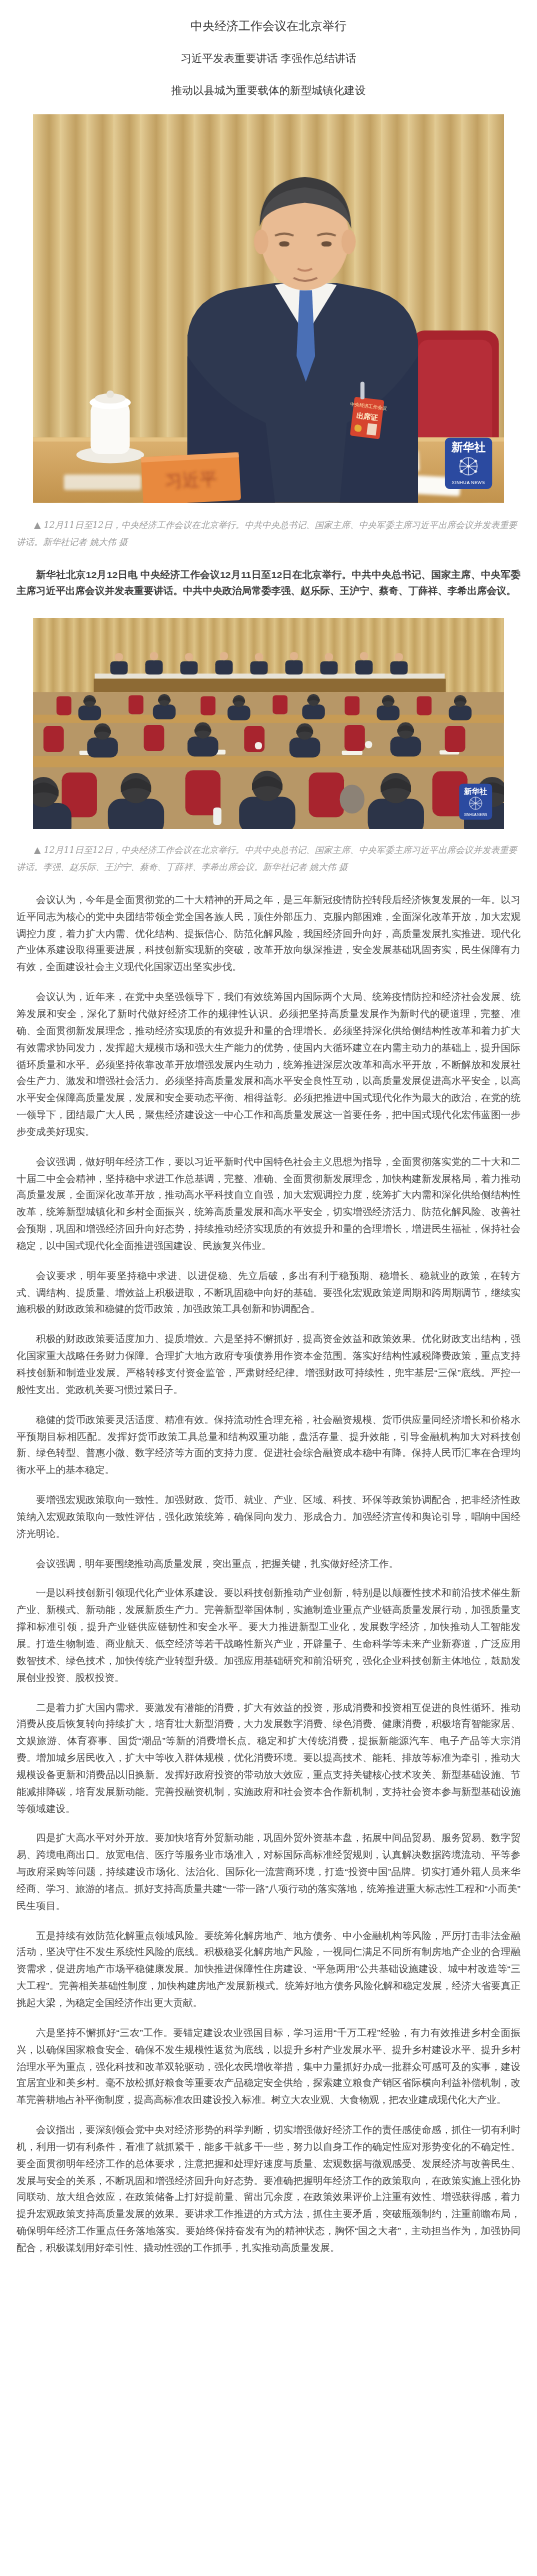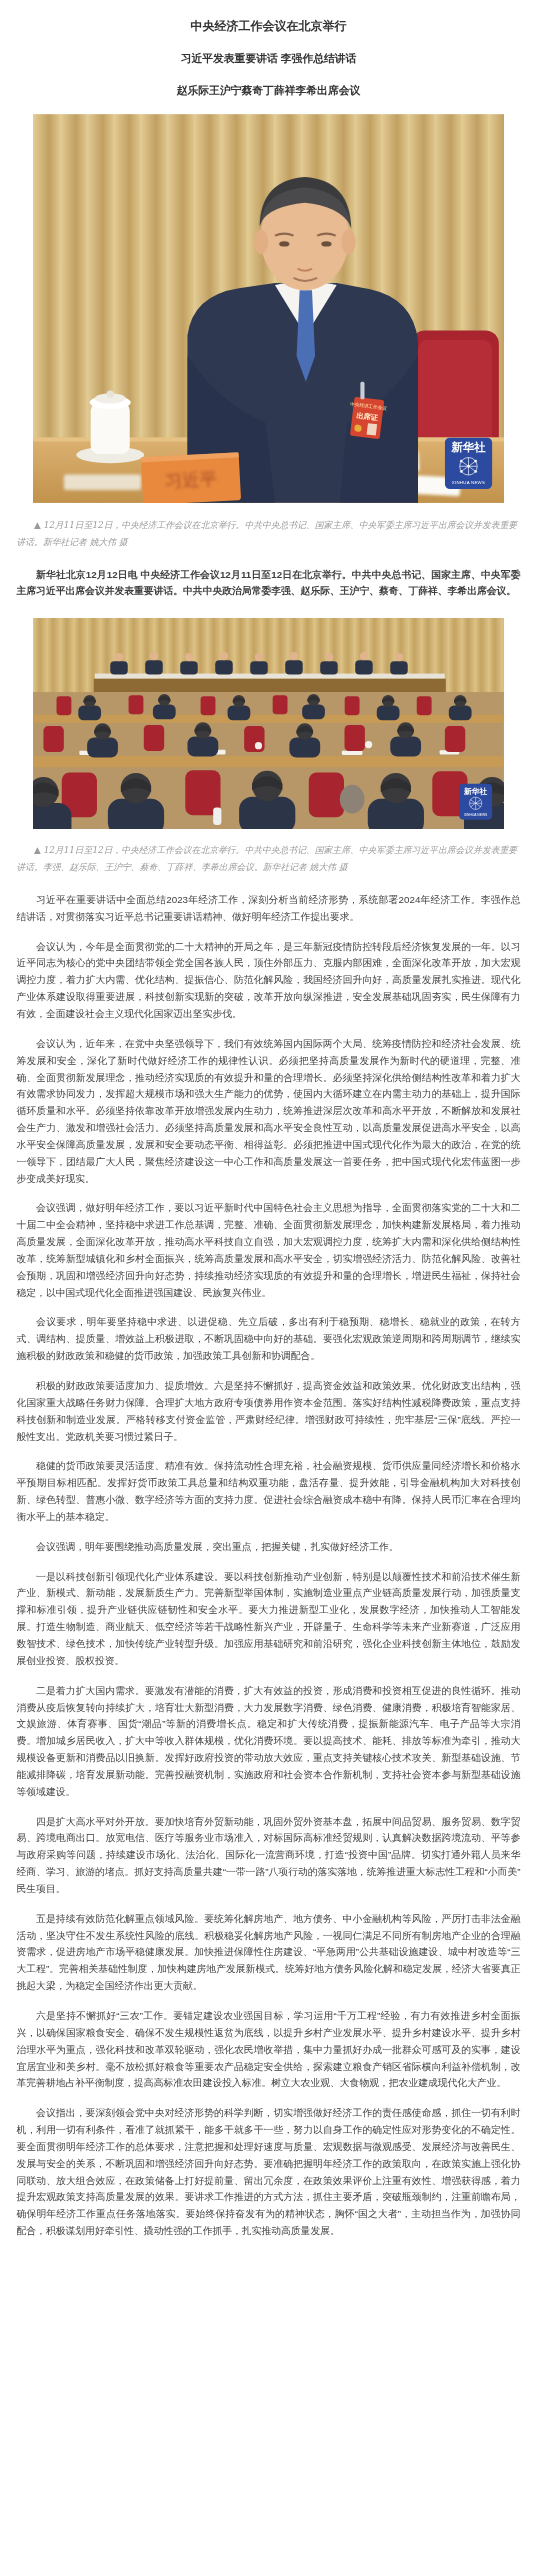--- a/index.html
+++ b/index.html
@@ -1,35 +1,35 @@
 <!DOCTYPE html>
 <html lang="zh" style="font-size:8.2px"><head>
 <meta charset="utf-8">
 <style>
   html,body{margin:0;padding:0;background:#ffffff;}
   body{width:537px;font-family:"Liberation Sans","DejaVu Sans",sans-serif;color:#404040;}
   .content{padding:3.1px 16.5px 20.6px 16.5px;}
-  .headline{font-weight:bold;text-align:center;color:#333333;font-size:12px;margin:15.5px 0 0 0;line-height:1.2;}
-  .subline{font-weight:bold;text-align:center;color:#333333;font-size:10.8px;margin:19px 0 0 0;line-height:1.2;}
+  .headline{font-weight:normal;text-align:center;color:#333333;font-size:12px;margin:15.5px 0 0 0;line-height:1.2;}
+  .subline{font-weight:normal;text-align:center;color:#333333;font-size:10.8px;margin:19px 0 0 0;line-height:1.2;}
   figure{margin:17.5px 0 0 0;padding:0;text-align:center;}
   figure svg{display:block;margin:0 auto;}
   .caption{font-family:"DejaVu Serif","Liberation Serif",serif;font-style:italic;color:#9a9a9a;
            font-size:8.8px;line-height:1.95;text-indent:2em;text-align:left;margin:13.4px 0 0 0;}
   .para{font-size:9.8px;line-height:1.72;text-indent:2em;margin:13px 0;color:#404040;text-align:justify;}
   .para.lead{font-weight:bold;}
   .body-block{margin-top:15.5px;}
 </style>
 </head>
 <body>
 
 <div class="content">
 
   <h1 class="headline">中央经济工作会议在北京举行</h1>
   <div class="subline">习近平发表重要讲话 李强作总结讲话</div>
-  <div class="subline">赵乐际王沪宁蔡奇丁薛祥李希出席会议</div>
+  <div class="subline">推动以县城为重要载体的新型城镇化建设</div>
 
   <figure>
     <svg width="471" height="389" viewBox="0 0 915 755" role="img">
       <defs>
         <linearGradient id="fold" x1="0" y1="0" x2="1" y2="0">
           <stop offset="0" stop-color="#e6d09a"></stop>
           <stop offset="0.35" stop-color="#cfb176"></stop>
           <stop offset="0.6" stop-color="#bf9d5e"></stop>
           <stop offset="1" stop-color="#e0c68c"></stop>
         </linearGradient>
@@ -256,27 +256,27 @@
           <circle cx="860" cy="360" r="12"></circle>
           <path d="M850 353 L870 367 M850 367 L870 353 M860 348 L860 372 M848 360 L872 360"></path>
         </g>
         <text x="860" y="385" font-size="6.5" fill="#ffffff" text-anchor="middle" font-family="Liberation Sans, sans-serif">XINHUA NEWS</text>
       </g>
     </svg>
     <figcaption class="caption">▲ 12月11日至12日，中央经济工作会议在北京举行。中共中央总书记、国家主席、中央军委主席习近平出席会议并发表重要讲话。李强、赵乐际、王沪宁、蔡奇、丁薛祥、李希出席会议。新华社记者 姚大伟 摄</figcaption>
   </figure>
 
   <div class="body-block">
-      <p class="para">习近平在重要讲话中全面总结2023年经济工作，深刻分析当前经济形势，系统部署2024年经济工作。李强作总结讲话，对贯彻落实习近平总书记重要讲话精神、做好明年经济工作提出要求。</p>
       <p class="para">会议认为，今年是全面贯彻党的二十大精神的开局之年，是三年新冠疫情防控转段后经济恢复发展的一年。以习近平同志为核心的党中央团结带领全党全国各族人民，顶住外部压力、克服内部困难，全面深化改革开放，加大宏观调控力度，着力扩大内需、优化结构、提振信心、防范化解风险，我国经济回升向好，高质量发展扎实推进。现代化产业体系建设取得重要进展，科技创新实现新的突破，改革开放向纵深推进，安全发展基础巩固夯实，民生保障有力有效，全面建设社会主义现代化国家迈出坚实步伐。</p>
       <p class="para">会议认为，近年来，在党中央坚强领导下，我们有效统筹国内国际两个大局、统筹疫情防控和经济社会发展、统筹发展和安全，深化了新时代做好经济工作的规律性认识。必须把坚持高质量发展作为新时代的硬道理，完整、准确、全面贯彻新发展理念，推动经济实现质的有效提升和量的合理增长。必须坚持深化供给侧结构性改革和着力扩大有效需求协同发力，发挥超大规模市场和强大生产能力的优势，使国内大循环建立在内需主动力的基础上，提升国际循环质量和水平。必须坚持依靠改革开放增强发展内生动力，统筹推进深层次改革和高水平开放，不断解放和发展社会生产力、激发和增强社会活力。必须坚持高质量发展和高水平安全良性互动，以高质量发展促进高水平安全，以高水平安全保障高质量发展，发展和安全要动态平衡、相得益彰。必须把推进中国式现代化作为最大的政治，在党的统一领导下，团结最广大人民，聚焦经济建设这一中心工作和高质量发展这一首要任务，把中国式现代化宏伟蓝图一步步变成美好现实。</p>
       <p class="para">会议强调，做好明年经济工作，要以习近平新时代中国特色社会主义思想为指导，全面贯彻落实党的二十大和二十届二中全会精神，坚持稳中求进工作总基调，完整、准确、全面贯彻新发展理念，加快构建新发展格局，着力推动高质量发展，全面深化改革开放，推动高水平科技自立自强，加大宏观调控力度，统筹扩大内需和深化供给侧结构性改革，统筹新型城镇化和乡村全面振兴，统筹高质量发展和高水平安全，切实增强经济活力、防范化解风险、改善社会预期，巩固和增强经济回升向好态势，持续推动经济实现质的有效提升和量的合理增长，增进民生福祉，保持社会稳定，以中国式现代化全面推进强国建设、民族复兴伟业。</p>
       <p class="para">会议要求，明年要坚持稳中求进、以进促稳、先立后破，多出有利于稳预期、稳增长、稳就业的政策，在转方式、调结构、提质量、增效益上积极进取，不断巩固稳中向好的基础。要强化宏观政策逆周期和跨周期调节，继续实施积极的财政政策和稳健的货币政策，加强政策工具创新和协调配合。</p>
       <p class="para">积极的财政政策要适度加力、提质增效。六是坚持不懈抓好，提高资金效益和政策效果。优化财政支出结构，强化国家重大战略任务财力保障。合理扩大地方政府专项债券用作资本金范围。落实好结构性减税降费政策，重点支持科技创新和制造业发展。严格转移支付资金监管，严肃财经纪律。增强财政可持续性，兜牢基层“三保”底线。严控一般性支出。党政机关要习惯过紧日子。</p>
       <p class="para">稳健的货币政策要灵活适度、精准有效。保持流动性合理充裕，社会融资规模、货币供应量同经济增长和价格水平预期目标相匹配。发挥好货币政策工具总量和结构双重功能，盘活存量、提升效能，引导金融机构加大对科技创新、绿色转型、普惠小微、数字经济等方面的支持力度。促进社会综合融资成本稳中有降。保持人民币汇率在合理均衡水平上的基本稳定。</p>
+      <p class="para">要增强宏观政策取向一致性。加强财政、货币、就业、产业、区域、科技、环保等政策协调配合，把非经济性政策纳入宏观政策取向一致性评估，强化政策统筹，确保同向发力、形成合力。加强经济宣传和舆论引导，唱响中国经济光明论。</p>
       <p class="para">会议强调，明年要围绕推动高质量发展，突出重点，把握关键，扎实做好经济工作。</p>
       <p class="para">一是以科技创新引领现代化产业体系建设。要以科技创新推动产业创新，特别是以颠覆性技术和前沿技术催生新产业、新模式、新动能，发展新质生产力。完善新型举国体制，实施制造业重点产业链高质量发展行动，加强质量支撑和标准引领，提升产业链供应链韧性和安全水平。要大力推进新型工业化，发展数字经济，加快推动人工智能发展。打造生物制造、商业航天、低空经济等若干战略性新兴产业，开辟量子、生命科学等未来产业新赛道，广泛应用数智技术、绿色技术，加快传统产业转型升级。加强应用基础研究和前沿研究，强化企业科技创新主体地位，鼓励发展创业投资、股权投资。</p>
       <p class="para">二是着力扩大国内需求。要激发有潜能的消费，扩大有效益的投资，形成消费和投资相互促进的良性循环。推动消费从疫后恢复转向持续扩大，培育壮大新型消费，大力发展数字消费、绿色消费、健康消费，积极培育智能家居、文娱旅游、体育赛事、国货“潮品”等新的消费增长点。稳定和扩大传统消费，提振新能源汽车、电子产品等大宗消费。增加城乡居民收入，扩大中等收入群体规模，优化消费环境。要以提高技术、能耗、排放等标准为牵引，推动大规模设备更新和消费品以旧换新。发挥好政府投资的带动放大效应，重点支持关键核心技术攻关、新型基础设施、节能减排降碳，培育发展新动能。完善投融资机制，实施政府和社会资本合作新机制，支持社会资本参与新型基础设施等领域建设。</p>
       <p class="para">四是扩大高水平对外开放。要加快培育外贸新动能，巩固外贸外资基本盘，拓展中间品贸易、服务贸易、数字贸易、跨境电商出口。放宽电信、医疗等服务业市场准入，对标国际高标准经贸规则，认真解决数据跨境流动、平等参与政府采购等问题，持续建设市场化、法治化、国际化一流营商环境，打造“投资中国”品牌。切实打通外籍人员来华经商、学习、旅游的堵点。抓好支持高质量共建“一带一路”八项行动的落实落地，统筹推进重大标志性工程和“小而美”民生项目。</p>
       <p class="para">五是持续有效防范化解重点领域风险。要统筹化解房地产、地方债务、中小金融机构等风险，严厉打击非法金融活动，坚决守住不发生系统性风险的底线。积极稳妥化解房地产风险，一视同仁满足不同所有制房地产企业的合理融资需求，促进房地产市场平稳健康发展。加快推进保障性住房建设、“平急两用”公共基础设施建设、城中村改造等“三大工程”。完善相关基础性制度，加快构建房地产发展新模式。统筹好地方债务风险化解和稳定发展，经济大省要真正挑起大梁，为稳定全国经济作出更大贡献。</p>
       <p class="para">六是坚持不懈抓好“三农”工作。要锚定建设农业强国目标，学习运用“千万工程”经验，有力有效推进乡村全面振兴，以确保国家粮食安全、确保不发生规模性返贫为底线，以提升乡村产业发展水平、提升乡村建设水平、提升乡村治理水平为重点，强化科技和改革双轮驱动，强化农民增收举措，集中力量抓好办成一批群众可感可及的实事，建设宜居宜业和美乡村。毫不放松抓好粮食等重要农产品稳定安全供给，探索建立粮食产销区省际横向利益补偿机制，改革完善耕地占补平衡制度，提高高标准农田建设投入标准。树立大农业观、大食物观，把农业建成现代化大产业。</p>
       <p class="para">会议指出，要深刻领会党中央对经济形势的科学判断，切实增强做好经济工作的责任感使命感，抓住一切有利时机，利用一切有利条件，看准了就抓紧干，能多干就多干一些，努力以自身工作的确定性应对形势变化的不确定性。要全面贯彻明年经济工作的总体要求，注意把握和处理好速度与质量、宏观数据与微观感受、发展经济与改善民生、发展与安全的关系，不断巩固和增强经济回升向好态势。要准确把握明年经济工作的政策取向，在政策实施上强化协同联动、放大组合效应，在政策储备上打好提前量、留出冗余度，在政策效果评价上注重有效性、增强获得感，着力提升宏观政策支持高质量发展的效果。要讲求工作推进的方式方法，抓住主要矛盾，突破瓶颈制约，注重前瞻布局，确保明年经济工作重点任务落地落实。要始终保持奋发有为的精神状态，胸怀“国之大者”，主动担当作为，加强协同配合，积极谋划用好牵引性、撬动性强的工作抓手，扎实推动高质量发展。</p>
     </div>
 
 </div>

